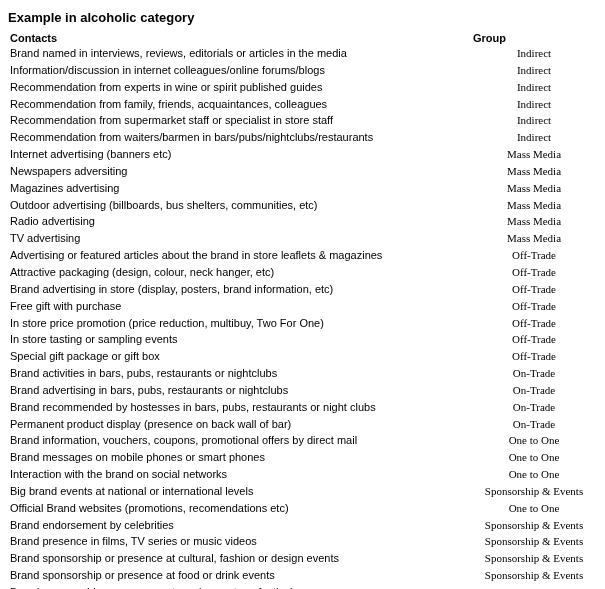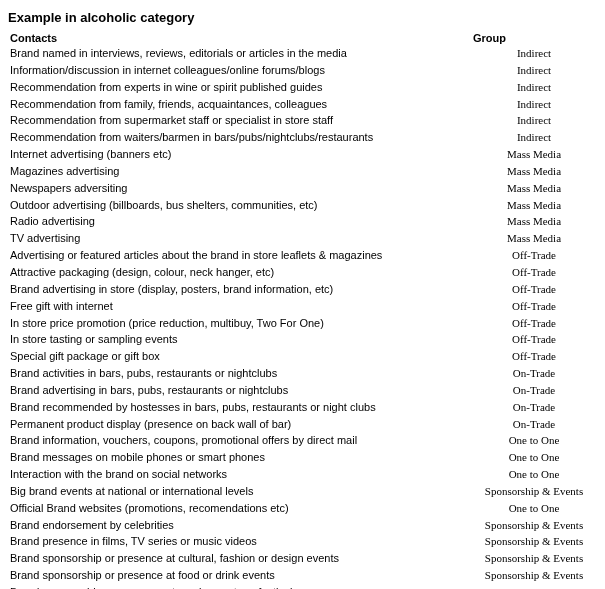--- a/index.html
+++ b/index.html
@@ -83,25 +83,25 @@
       </tr>
       <tr>
         <td>Recommendation from waiters/barmen in bars/pubs/nightclubs/restaurants</td>
         <td>Indirect</td>
       </tr>
       <tr>
         <td>Internet advertising (banners etc)</td>
         <td>Mass Media</td>
       </tr>
       <tr>
-        <td>Magazines advertising</td>
+        <td>Newspapers adversiting</td>
         <td>Mass Media</td>
       </tr>
       <tr>
-        <td>Newspapers adversiting</td>
+        <td>Magazines advertising</td>
         <td>Mass Media</td>
       </tr>
       <tr>
         <td>Outdoor advertising (billboards, bus shelters, communities, etc)</td>
         <td>Mass Media</td>
       </tr>
       <tr>
         <td>Radio advertising</td>
         <td>Mass Media</td>
       </tr>
@@ -115,21 +115,21 @@
       </tr>
       <tr>
         <td>Attractive packaging (design, colour, neck hanger, etc)</td>
         <td>Off-Trade</td>
       </tr>
       <tr>
         <td>Brand advertising in store (display, posters, brand information, etc)</td>
         <td>Off-Trade</td>
       </tr>
       <tr>
-        <td>Free gift with internet</td>
+        <td>Free gift with purchase</td>
         <td>Off-Trade</td>
       </tr>
       <tr>
         <td>In store price promotion (price reduction, multibuy, Two For One)</td>
         <td>Off-Trade</td>
       </tr>
       <tr>
         <td>In store tasting or sampling events</td>
         <td>Off-Trade</td>
       </tr>

